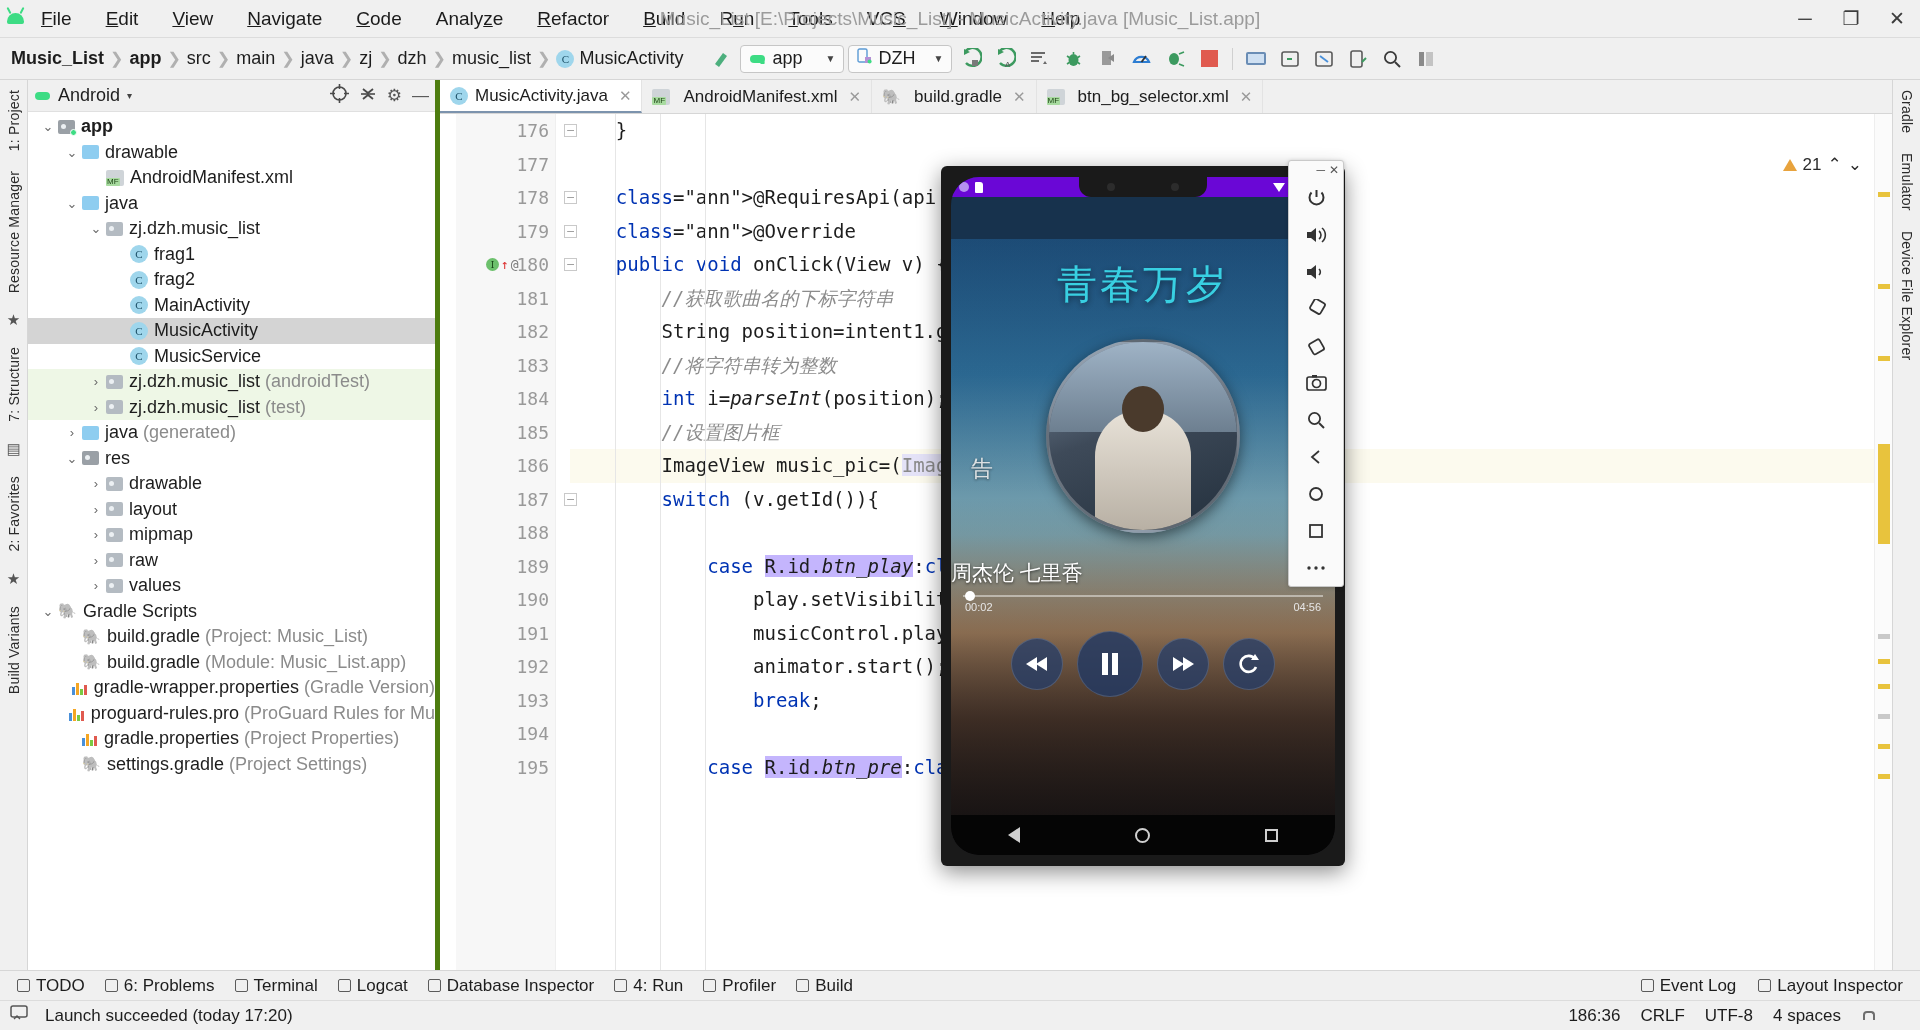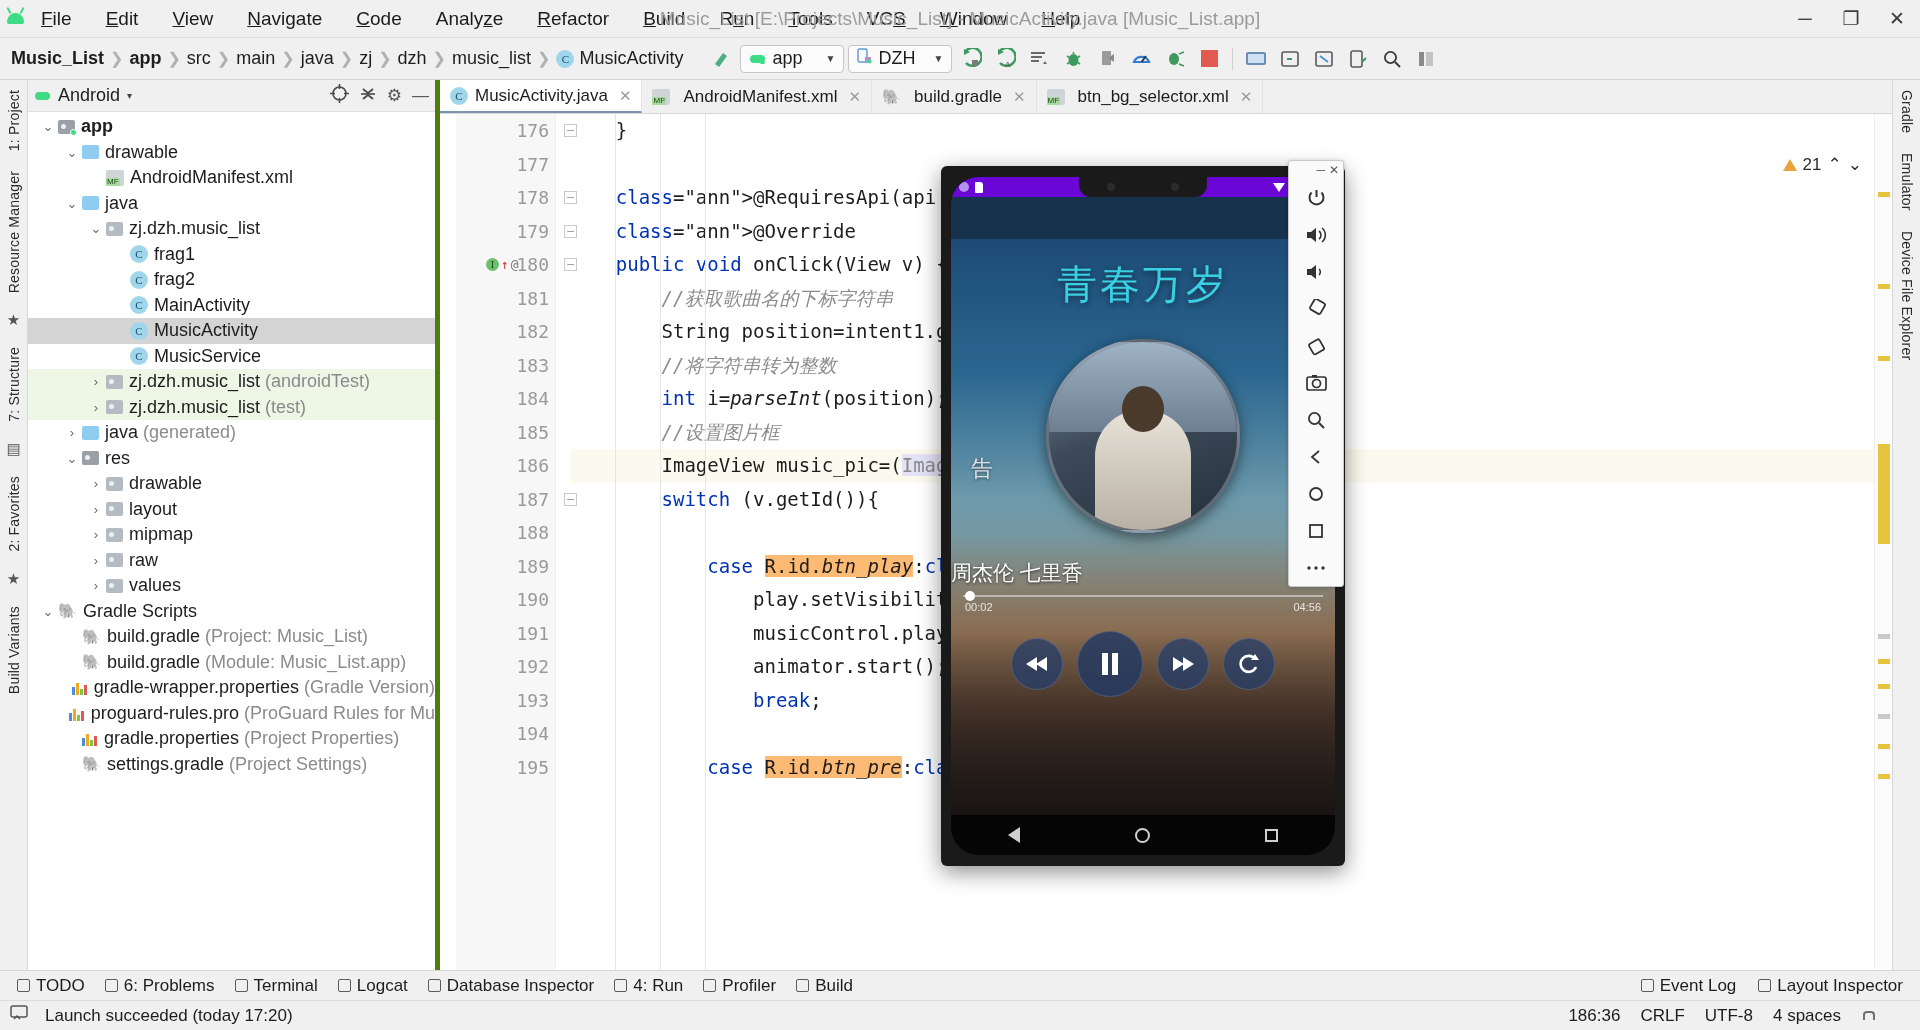--- a/index.html
+++ b/index.html
@@ -179,21 +179,21 @@
   .code {
     flex:1; position:relative; font-family:"DejaVu Sans Mono", monospace; font-size:19px;
     line-height:33.5px; overflow:hidden; padding-left:14px; white-space:pre;
   }
   .cl { height:33.5px; }
   .cl.hl { background:#fcfaee; }
   .kw { color:#0033b3; font-weight:normal; }
   .cm { color:#8c8c8c; font-style:italic; }
   .ital { color:#1d1d1d; font-style:italic; }
   .cast { background:#e4e2f7; color:#8a8a8a; }
-  .yhl { background:#fdba74; }
+  .yhl { background:#c4b5fd; }
   .indent-guide {
     position:absolute; top:0; bottom:0; width:1px; background:#e6e6e6;
   }
 
   
   .inspect {
     width:18px; background:#fbfbfb; flex:0 0 18px; position:relative;
     border-left:1px solid #eee;
   }
   .mk { position:absolute; right:2px; width:12px; height:5px; }

